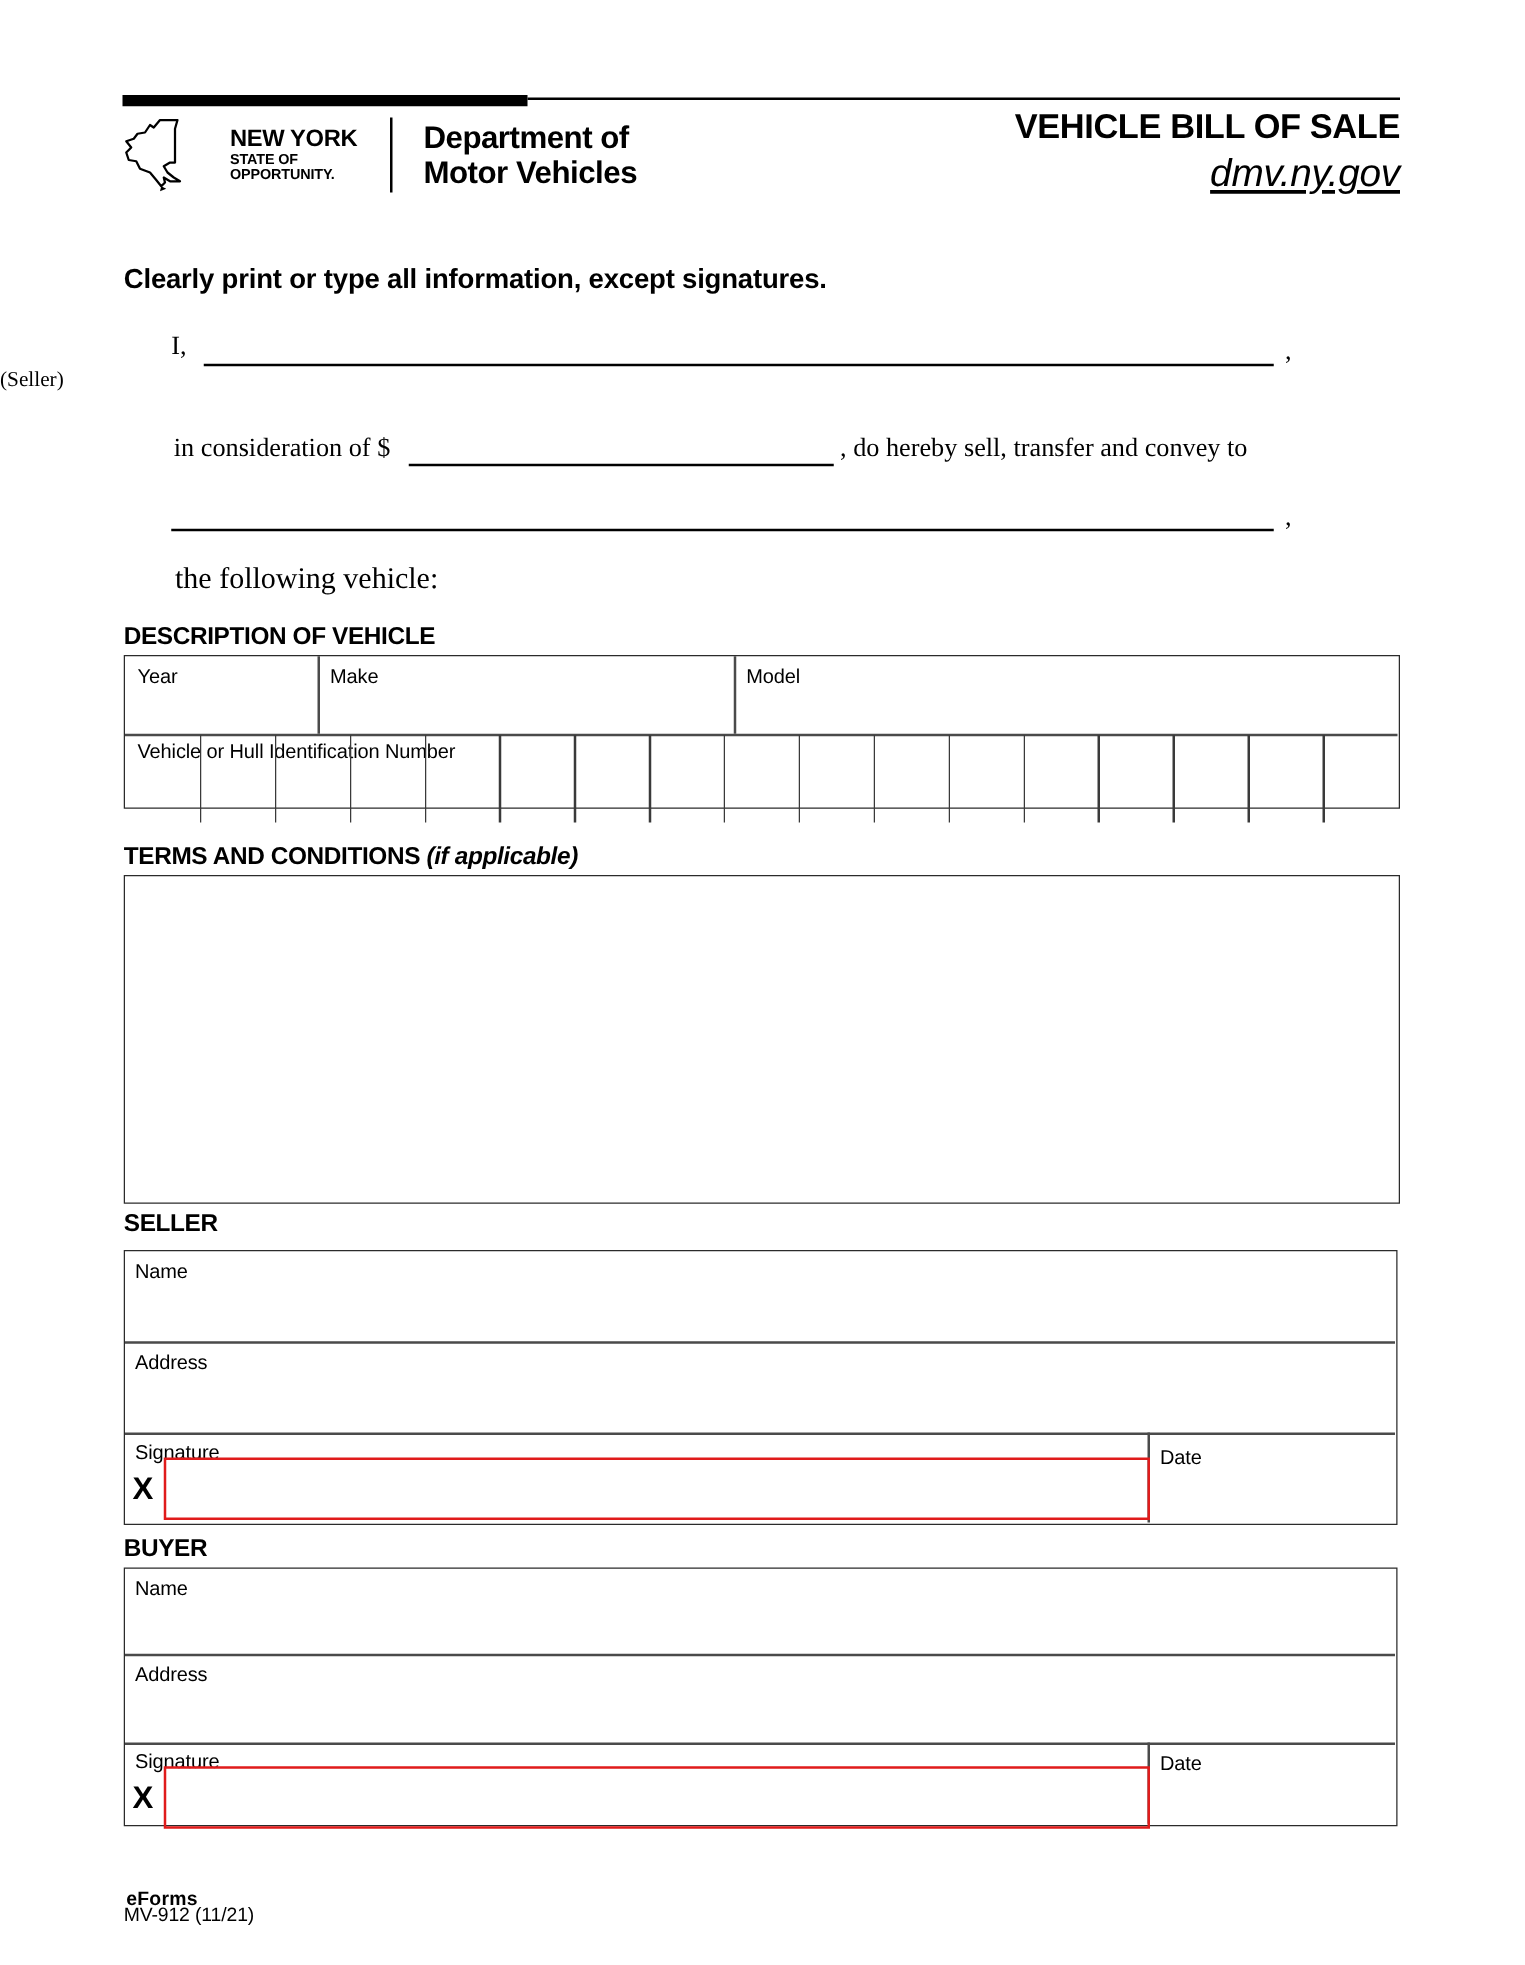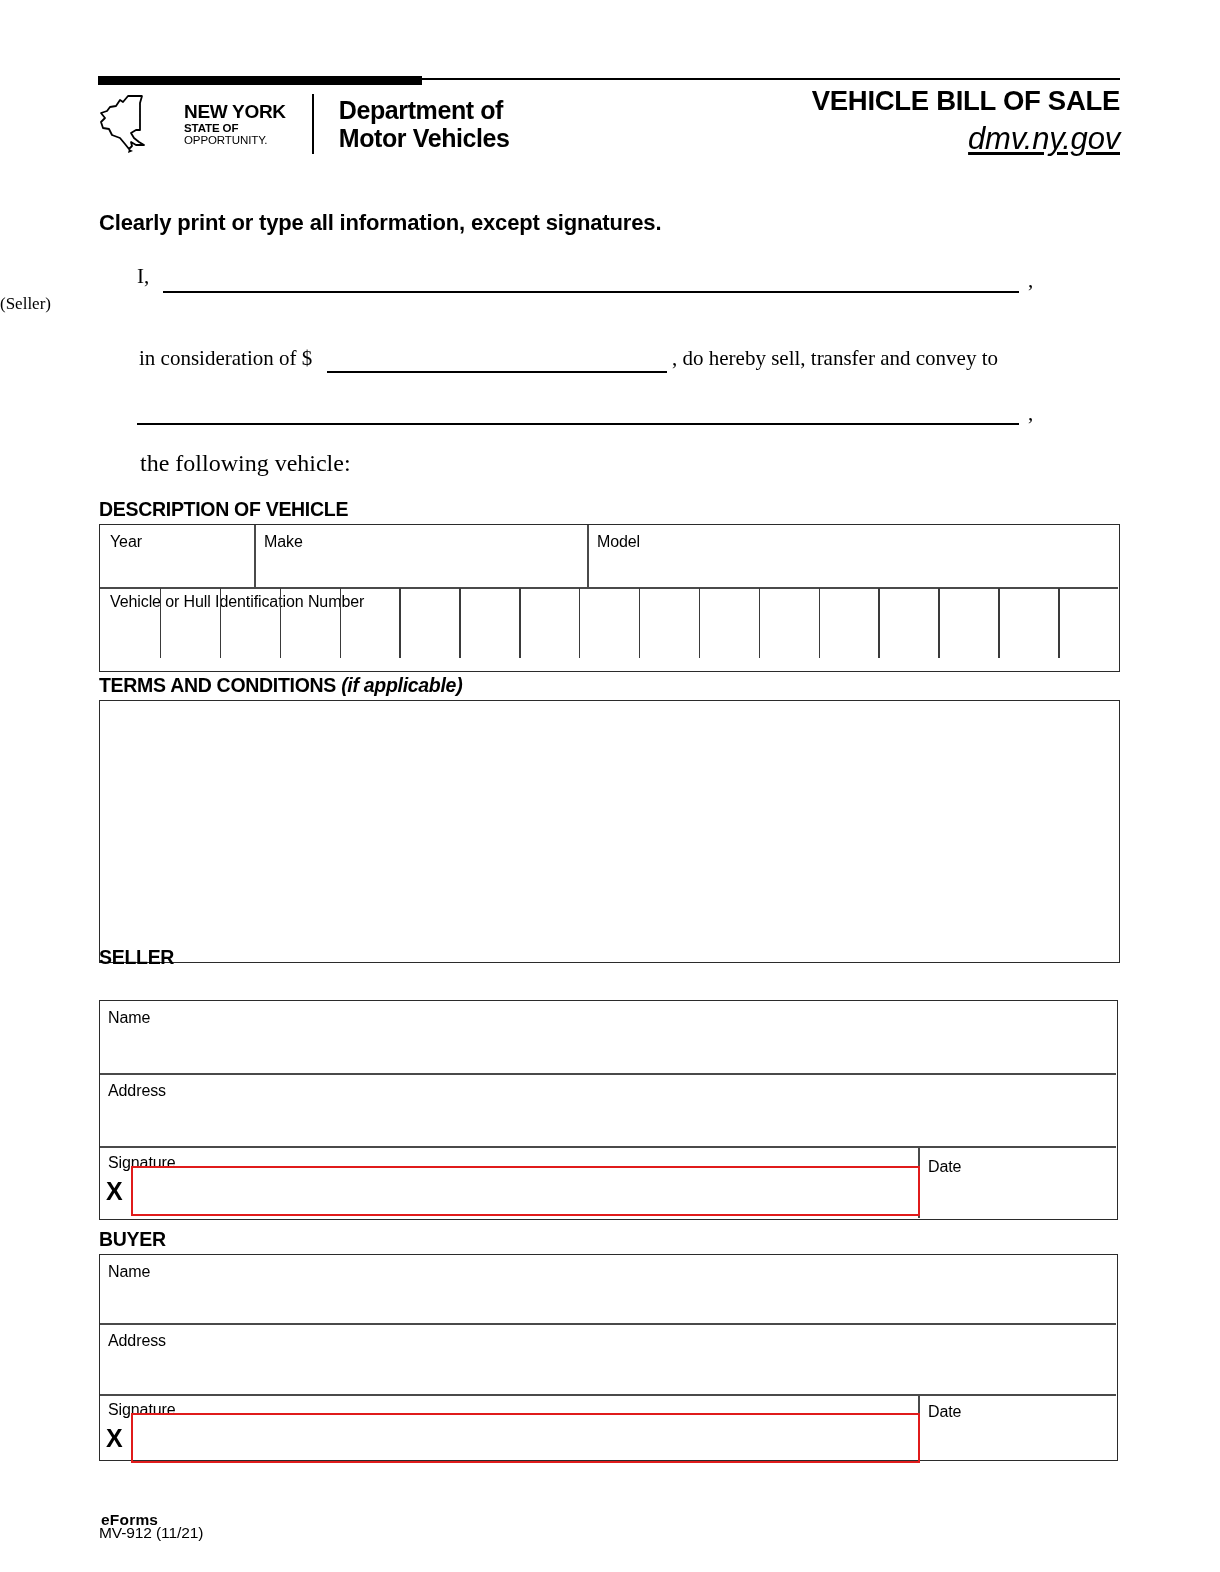--- a/index.html
+++ b/index.html
@@ -68,21 +68,21 @@
     font-size: 19px;
     letter-spacing: -0.3px;
   }
   .ny-words .l2 {
     font-weight: bold;
     font-size: 11.5px;
     letter-spacing: -0.1px;
     margin-top: 2px;
   }
   .ny-words .l3 {
-    font-weight: normal;
+    font-weight: bold;
     font-size: 11.5px;
     letter-spacing: -0.1px;
     margin-top: 1px;
   }
   .logo-divider {
     width: 2px;
     height: 60px;
     background: #000;
     margin: 0 13px 0 14px;
   }
@@ -321,21 +321,21 @@
   <div class="line-consider serif">in consideration of  $</div>
   <div class="rule-amount"></div>
   <div class="consider-tail serif">,  do hereby sell, transfer and convey to</div>
 
   <div class="rule-buyer"></div>
   <div class="comma-buyer serif">,</div>
   <div class="line-following serif">the following vehicle:</div>
 
   <div class="sec-head" style="left:99px; top:498px;">DESCRIPTION OF VEHICLE</div>
 
-  <div class="box" style="left:99px; top:524px; width:1021px; height:148px;">
+  <div class="box" style="left:99px; top:524px; width:1021px; height:123px;">
 
     <div class="hline" style="left:0; top:62px; width:1018px;"></div>
 
     <div class="vline" style="left:154px; top:0; height:62px;"></div>
     <div class="vline" style="left:487px; top:0; height:62px;"></div>
 
     <div class="cell-label" style="left:10px; top:8px;">Year</div>
     <div class="cell-label" style="left:164px; top:8px;">Make</div>
     <div class="cell-label" style="left:497px; top:8px;">Model</div>
 
@@ -364,21 +364,21 @@
     <div style="position:absolute; left:157px; top:24px; width:328px; height:36px;"></div>
     <div style="position:absolute; left:490px; top:24px; width:527px; height:36px;"></div>
   </div>
 
   <div class="sec-head" style="left:99px; top:674px;">
     <span>TERMS AND CONDITIONS </span><span class="ital">(if applicable)</span>
   </div>
 
   <div class="box" style="left:99px; top:700px; width:1021px; height:263px;"></div>
 
-  <div class="sec-head" style="left:99px; top:946px;">SELLER</div>
+  <div class="sec-head" style="left:99px; top:968px;">SELLER</div>
 
   <div class="box" style="left:99px; top:1000px; width:1019px; height:220px;">
     <div class="hline" style="left:0; top:72px; width:1016px;"></div>
     <div class="hline" style="left:0; top:145px; width:1016px;"></div>
     <div class="vline" style="left:818px; top:145px; height:72px;"></div>
 
     <div class="cell-label" style="left:8px; top:8px;">Name</div>
     <div class="cell-label" style="left:8px; top:81px;">Address</div>
     <div class="cell-label" style="left:8px; top:153px;">Signature</div>
     <div class="cell-label" style="left:828px; top:157px;">Date</div>

